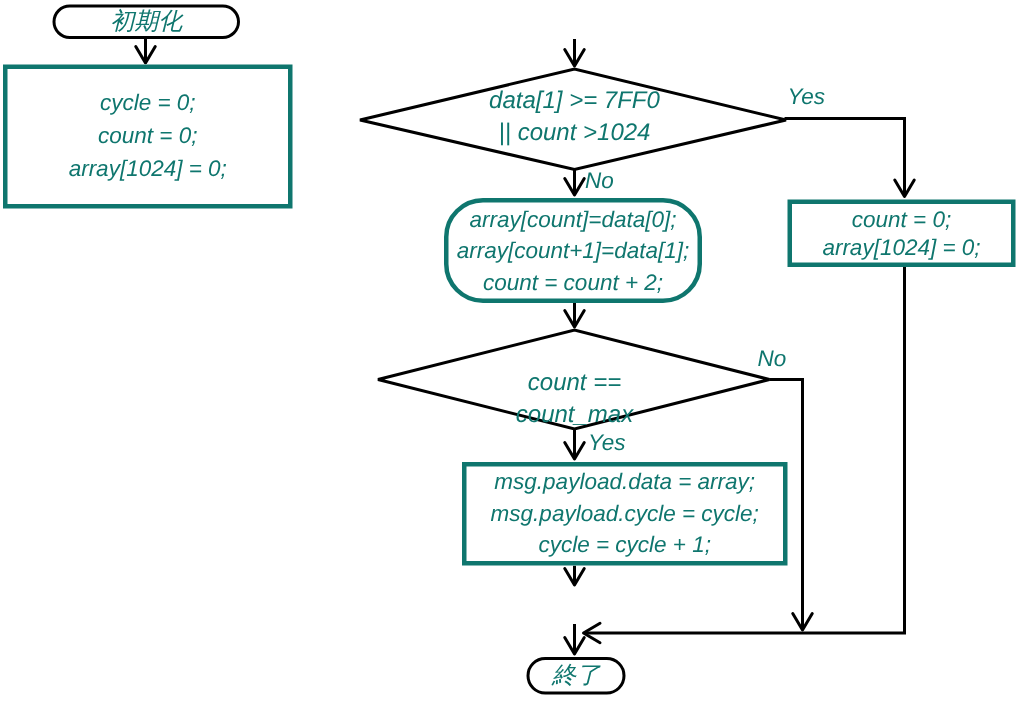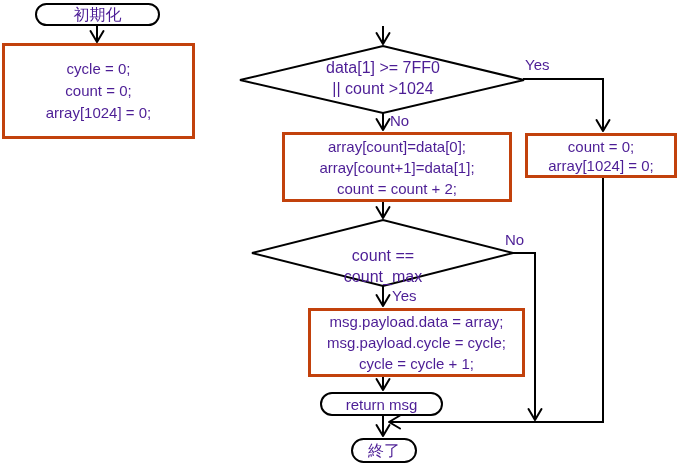--- a/index.html
+++ b/index.html
@@ -1,25 +1,25 @@
 <!DOCTYPE html>
 <html><head>
 <meta charset="utf-8">
 <style>
   html,body{margin:0;padding:0;background:#ffffff;}
   .canvas{
     position:relative;width:680px;height:468px;background:#ffffff;
     font-family:"Liberation Sans","DejaVu Sans",sans-serif;
-    color:#4c1d95;overflow:hidden;
+    color:#0f766e;overflow:hidden;font-style:italic;
   }
   .canvas svg{position:absolute;left:0;top:0;}
   .node{position:absolute;box-sizing:border-box;display:flex;flex-direction:column;
         align-items:center;justify-content:center;text-align:center;background:#fff;}
   .terminal{border:2.5px solid #000;border-radius:13px;font-size:16px;line-height:1;}
-  .process{border:3px solid #c2410c;font-size:15px;}
+  .process{border:3px solid #0f766e;font-size:15px;}
   .process div{white-space:nowrap;}
   .dtext{position:absolute;text-align:center;font-size:16px;line-height:21px;background:transparent;}
   .branch{position:absolute;font-size:15px;line-height:17px;white-space:nowrap;}
   .lh22 div{line-height:22px;}
   .lh21 div{line-height:21px;}
   .lh19 div{line-height:19px;}
   .mono-small{font-size:15px;}
 </style>
 </head>
 <body>
@@ -68,42 +68,39 @@
   </div>
 
 
   <div class="dtext" style="left:283px;top:57px;width:200px;">
     <div>data[1] &gt;= 7FF0</div>
     <div>|| count &gt;1024</div>
   </div>
   <div class="branch" style="left:525px;top:56px;">Yes</div>
   <div class="branch" style="left:390px;top:112px;">No</div>
 
-  <div class="node process lh21" style="left:282px;top:132px;width:230px;height:70px;">
+  <div class="node process lh21" style="left:296px;top:132px;width:172px;height:70px;border-radius:26px;">
     <div>array[count]=data[0];</div>
     <div>array[count+1]=data[1];</div>
     <div>count = count + 2;</div>
   </div>
 
   <div class="dtext" style="left:283px;top:231px;width:200px;margin-top:14px;">
     <div>count ==</div>
     <div>count_max</div>
   </div>
   <div class="branch" style="left:505px;top:231px;">No</div>
   <div class="branch" style="left:392px;top:287px;">Yes</div>
 
   <div class="node process lh21" style="left:273px;top:308px;width:217px;height:69px;margin-left:35px;">
     <div>msg.payload.data = array;</div>
     <div>msg.payload.cycle = cycle;</div>
     <div>cycle = cycle + 1;</div>
   </div>
 
-  <div class="node terminal mono-small" style="left:320px;top:392px;width:123px;height:24px;">
-    <span>return msg</span>
-  </div>
 
   <div class="node terminal" style="left:351px;top:438px;width:66px;height:25px;">
     <span>終了</span>
   </div>
 
   <div class="node process lh19" style="left:525px;top:133px;width:152px;height:45px;">
     <div>count = 0;</div>
     <div>array[1024] = 0;</div>
   </div>
 

